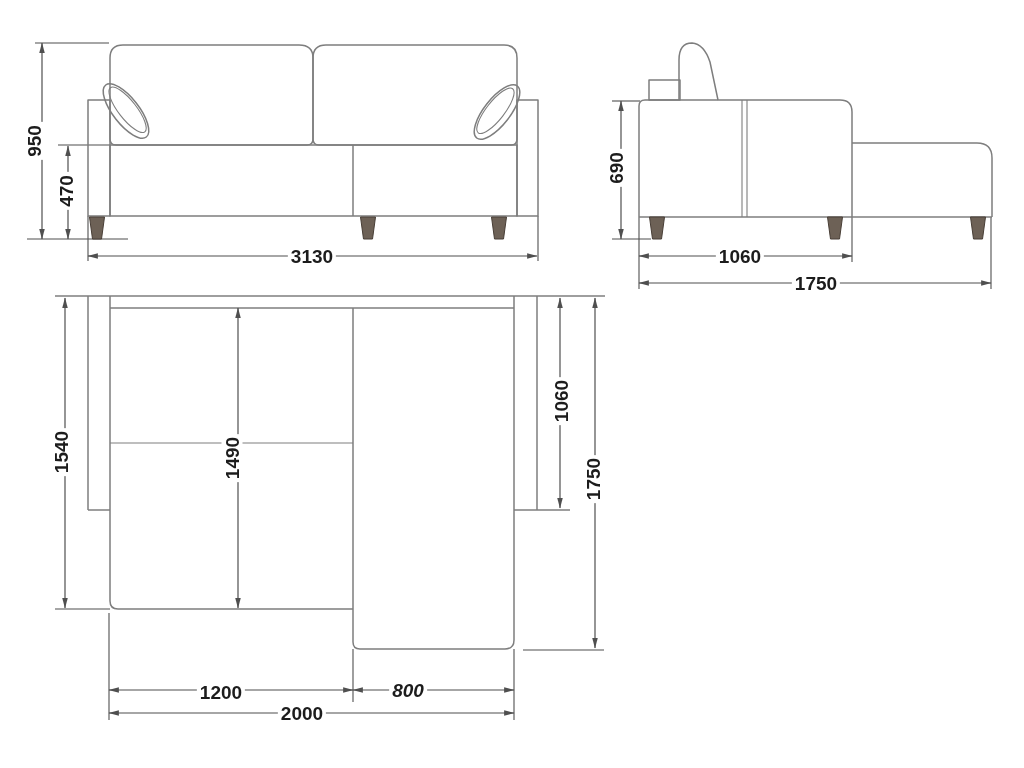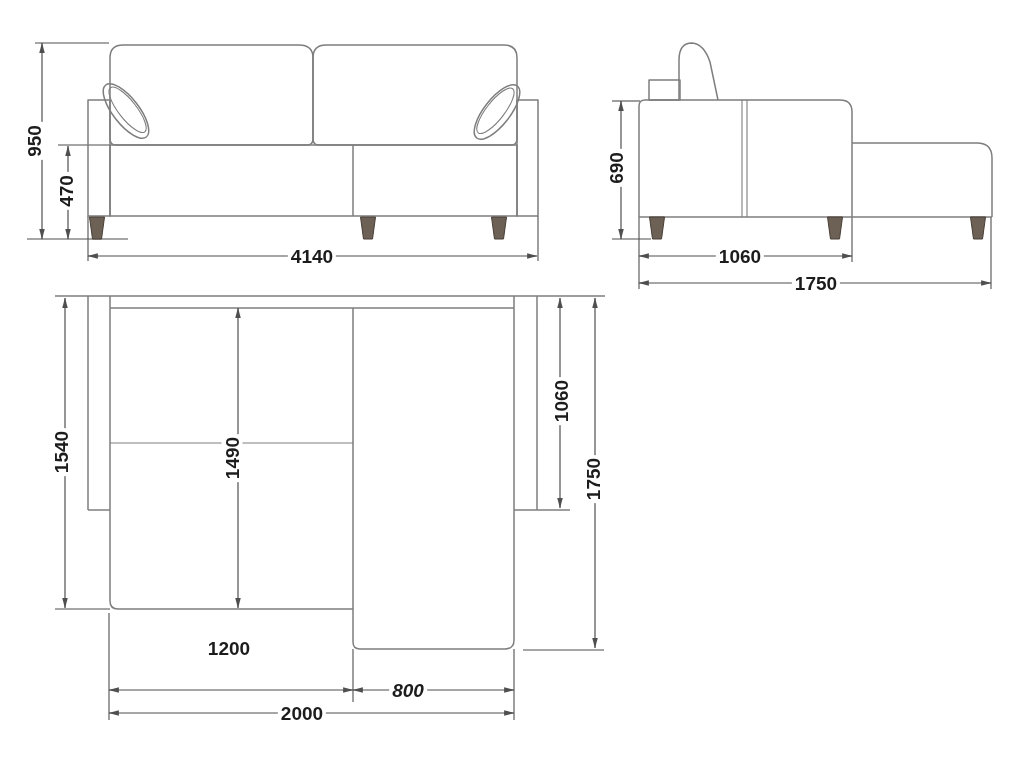--- a/index.html
+++ b/index.html
@@ -110,26 +110,26 @@
       <line class="dim" x1="560" y1="298" x2="560" y2="508" marker-start="url(#arr)" marker-end="url(#arr)"></line>
       <line class="dim" x1="595" y1="298" x2="595" y2="648" marker-start="url(#arr)" marker-end="url(#arr)"></line>
       <line class="dim" x1="109" y1="690" x2="353" y2="690" marker-start="url(#arr)" marker-end="url(#arr)"></line>
       <line class="dim" x1="353" y1="690" x2="514" y2="690" marker-start="url(#arr)" marker-end="url(#arr)"></line>
       <line class="dim" x1="109" y1="713" x2="514" y2="713" marker-start="url(#arr)" marker-end="url(#arr)"></line>
     </g>
   </svg>
 
   <div class="dim-label rot" style="left:34px;top:141px;">950</div>
   <div class="dim-label rot" style="left:66px;top:191px;">470</div>
-  <div class="dim-label" style="left:312px;top:256px;">4140</div>
+  <div class="dim-label" style="left:312px;top:256px;">3130</div>
 
   <div class="dim-label rot" style="left:616px;top:168px;">690</div>
   <div class="dim-label" style="left:740px;top:256px;">1060</div>
   <div class="dim-label" style="left:816px;top:283px;">1750</div>
 
   <div class="dim-label rot" style="left:61px;top:452px;">1540</div>
   <div class="dim-label rot" style="left:232px;top:458px;">1490</div>
   <div class="dim-label rot" style="left:561px;top:401px;">1060</div>
   <div class="dim-label rot" style="left:593px;top:479px;">1750</div>
-  <div class="dim-label" style="left:221px;top:648px;margin-left:8px;">1200</div>
+  <div class="dim-label" style="left:221px;top:692px;">1200</div>
   <div class="dim-label" style="left:408px;top:690px;font-style:italic;">800</div>
   <div class="dim-label" style="left:302px;top:713px;text-align:center;">2000</div>
 </div>
 
 </body></html>

